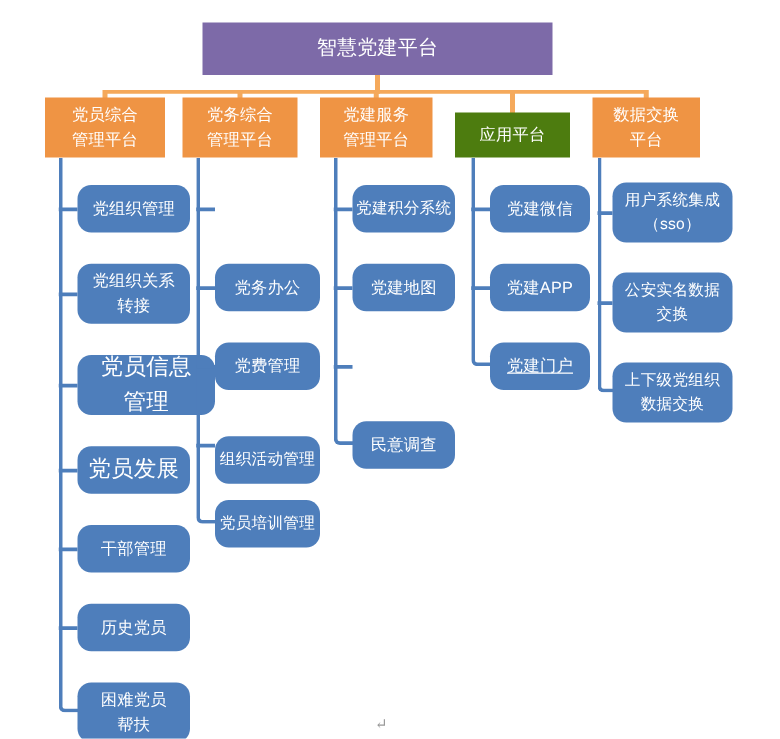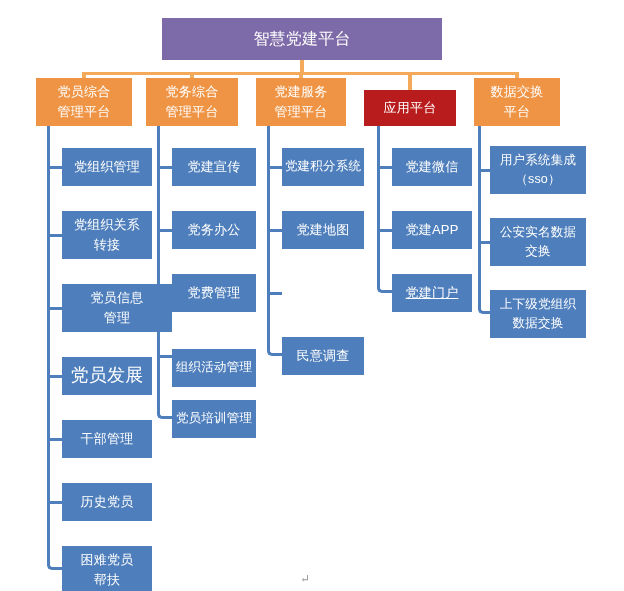--- a/index.html
+++ b/index.html
@@ -37,20 +37,21 @@
     background: #7D6AA8;
     font-size: 16px;
   }
   .l2-box {
     background: #EF9444;
     font-size: 13px;
   }
   .leaf-box {
     background: #4E7EBB;
     font-size: 13px;
+    border-radius: 11px;
   }
   .conn {
     position: absolute;
     background: #F5A95B;
   }
   .spine {
     position: absolute;
     box-sizing: border-box;
     border-left: 3px solid #4E7EBB;
     border-bottom: 3px solid #4E7EBB;
@@ -86,21 +87,21 @@
     <div class="stub" style="background: rgb(78, 126, 187); left: 47px; top: 166px; width: 15px; height: 3px;"></div>
     <div class="box leaf-box" style="background: rgb(78, 126, 187); font-size: 13px; left: 62px; top: 148px; width: 90px; height: 38px;">
       <span class="ln">党组织管理</span>
     </div>
     <div class="stub" style="background: rgb(78, 126, 187); left: 47px; top: 234px; width: 15px; height: 3px;"></div>
     <div class="box leaf-box" style="background: rgb(78, 126, 187); font-size: 13px; left: 62px; top: 211px; width: 90px; height: 48px;">
       <span class="ln">党组织关系</span>
       <span class="ln">转接</span>
     </div>
     <div class="stub" style="background: rgb(78, 126, 187); left: 47px; top: 307px; width: 15px; height: 3px;"></div>
-    <div class="box leaf-box" style="background: rgb(78, 126, 187); font-size: 13px; left: 62px; top: 284px; width: 110px; height: 48px;">
+    <div class="box leaf-box" style="background: rgb(78, 126, 187); font-size: 18px; left: 62px; top: 284px; width: 110px; height: 48px;">
       <span class="ln">党员信息</span>
       <span class="ln">管理</span>
     </div>
     <div class="stub" style="background: rgb(78, 126, 187); left: 47px; top: 375px; width: 15px; height: 3px;"></div>
     <div class="box leaf-box" style="background: rgb(78, 126, 187); font-size: 18px; left: 62px; top: 357px; width: 90px; height: 38px;">
       <span class="ln">党员发展</span>
     </div>
     <div class="stub" style="background: rgb(78, 126, 187); left: 47px; top: 438px; width: 15px; height: 3px;"></div>
     <div class="box leaf-box" style="background: rgb(78, 126, 187); font-size: 13px; left: 62px; top: 420px; width: 90px; height: 38px;">
       <span class="ln">干部管理</span>
@@ -113,23 +114,20 @@
       <span class="ln">困难党员</span>
       <span class="ln">帮扶</span>
     </div>
     <div class="conn" style="background: rgb(245, 169, 91); left: 190px; top: 72px; width: 4px; height: 7px;"></div>
     <div class="box l2-box" style="background: rgb(239, 148, 68); left: 146px; top: 78px; width: 92px; height: 48px;">
       <span class="ln">党务综合</span>
       <span class="ln">管理平台</span>
     </div>
     <div class="spine" style="border-color: rgb(78, 126, 187); left: 157px; top: 126px; width: 16px; height: 293px;"></div>
     <div class="stub" style="background: rgb(78, 126, 187); left: 157px; top: 166px; width: 15px; height: 3px;"></div>
-    <div class="box leaf-box" style="background: rgb(78, 126, 187); font-size: 13px; left: 172px; top: 148px; width: 84px; height: 38px;">
-      <span class="ln">党建宣传</span>
-    </div>
     <div class="stub" style="background: rgb(78, 126, 187); left: 157px; top: 229px; width: 15px; height: 3px;"></div>
     <div class="box leaf-box" style="background: rgb(78, 126, 187); font-size: 13px; left: 172px; top: 211px; width: 84px; height: 38px;">
       <span class="ln">党务办公</span>
     </div>
     <div class="stub" style="background: rgb(78, 126, 187); left: 157px; top: 292px; width: 15px; height: 3px;"></div>
     <div class="box leaf-box" style="background: rgb(78, 126, 187); font-size: 13px; left: 172px; top: 274px; width: 84px; height: 38px;">
       <span class="ln">党费管理</span>
     </div>
     <div class="stub" style="background: rgb(78, 126, 187); left: 157px; top: 355px; width: 15px; height: 3px;"></div>
     <div class="box leaf-box" style="background: rgb(78, 126, 187); font-size: 12.5px; left: 172px; top: 349px; width: 84px; height: 38px;">
@@ -150,21 +148,21 @@
     </div>
     <div class="stub" style="background: rgb(78, 126, 187); left: 267px; top: 229px; width: 15px; height: 3px;"></div>
     <div class="box leaf-box" style="background: rgb(78, 126, 187); font-size: 13px; left: 282px; top: 211px; width: 82px; height: 38px;">
       <span class="ln">党建地图</span>
     </div>
     <div class="stub" style="background: rgb(78, 126, 187); left: 267px; top: 292px; width: 15px; height: 3px;"></div>
     <div class="box leaf-box" style="background: rgb(78, 126, 187); font-size: 13px; left: 282px; top: 337px; width: 82px; height: 38px;">
       <span class="ln">民意调查</span>
     </div>
     <div class="conn" style="background: rgb(245, 169, 91); left: 408px; top: 72px; width: 4px; height: 19px;"></div>
-    <div class="box l2-box" style="background: #b91c1c; left: 364px; top: 90px; width: 92px; height: 36px;">
+    <div class="box l2-box" style="background: #4d7c0f; left: 364px; top: 90px; width: 92px; height: 36px;">
       <span class="ln">应用平台</span>
     </div>
     <div class="spine" style="border-color: rgb(78, 126, 187); left: 377px; top: 126px; width: 16px; height: 167px;"></div>
     <div class="stub" style="background: rgb(78, 126, 187); left: 377px; top: 166px; width: 15px; height: 3px;"></div>
     <div class="box leaf-box" style="background: rgb(78, 126, 187); font-size: 13px; left: 392px; top: 148px; width: 80px; height: 38px; text-align: right;">
       <span class="ln">党建微信</span>
     </div>
     <div class="stub" style="background: rgb(78, 126, 187); left: 377px; top: 229px; width: 15px; height: 3px;"></div>
     <div class="box leaf-box" style="background: rgb(78, 126, 187); font-size: 13px; left: 392px; top: 211px; width: 80px; height: 38px;">
       <span class="ln">党建APP</span>

